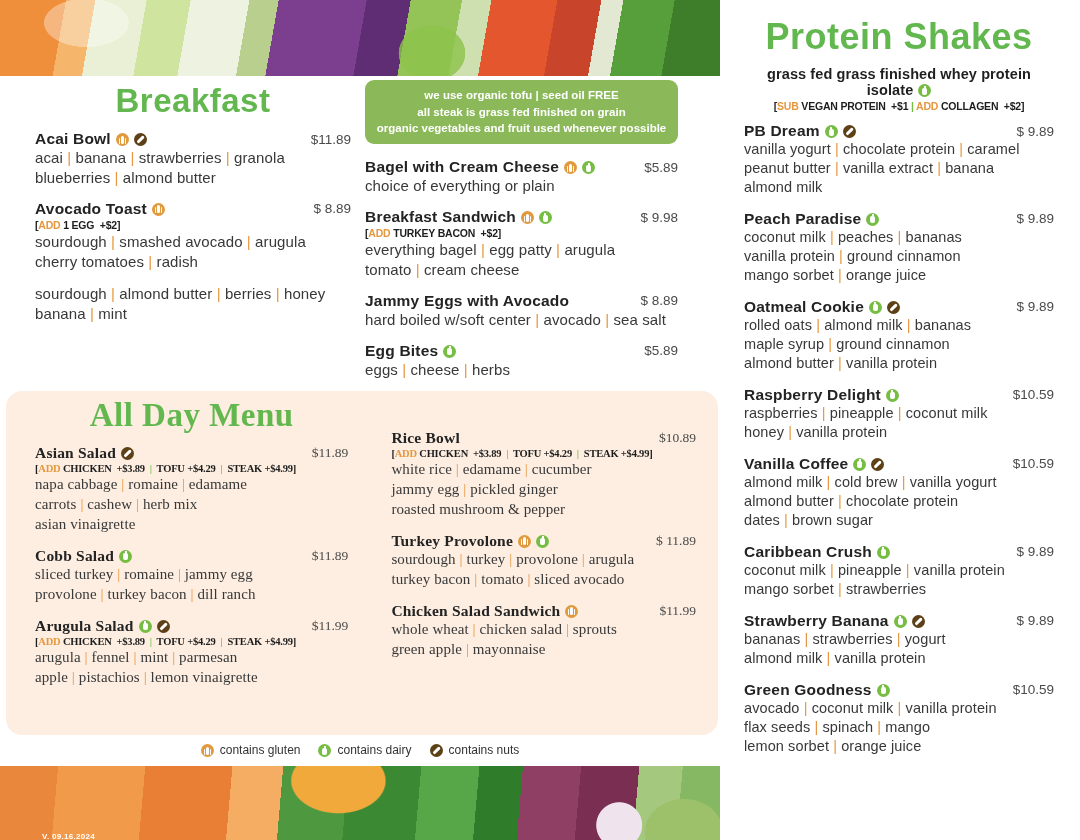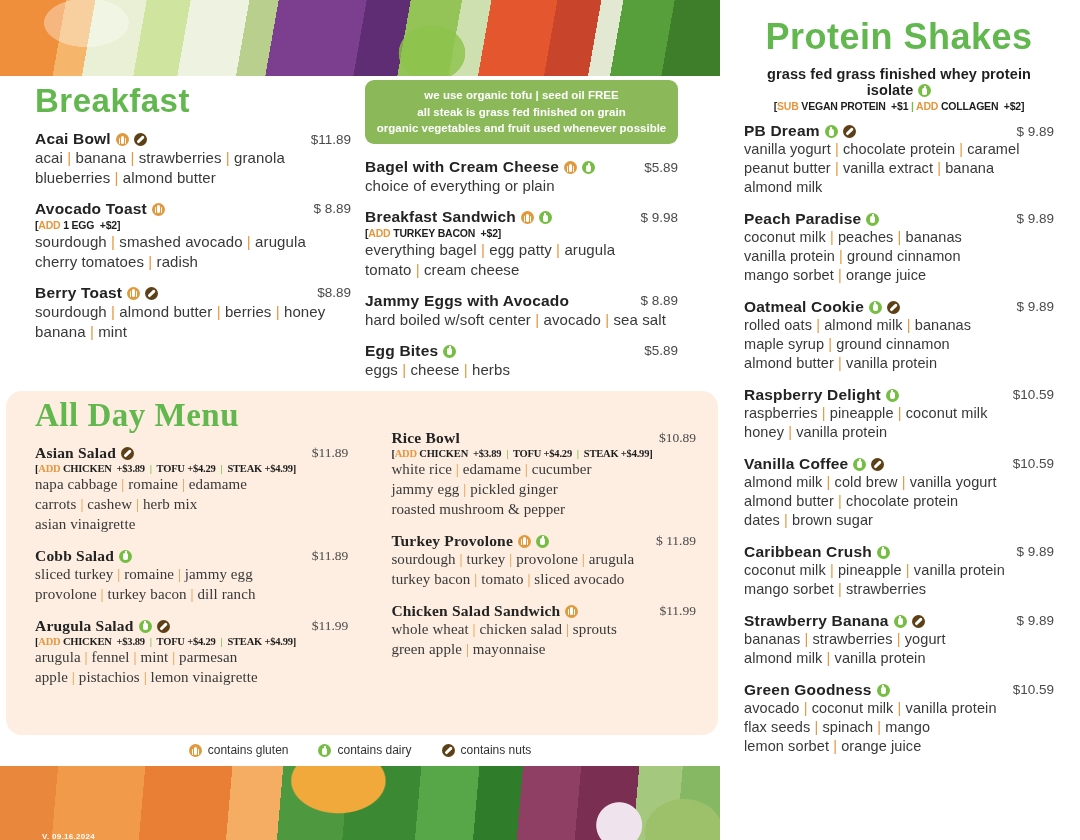--- a/index.html
+++ b/index.html
@@ -26,21 +26,21 @@
       linear-gradient(95deg,#e9873d 0 8%,#f09a4a 8% 20%,#e87f35 20% 32%,#f5ad63 32% 39%,#4e9940 39% 48%,#3b8a33 48% 58%,#57a648 58% 66%,#2f7d2a 66% 72%,#8e3f63 72% 80%,#7a2f52 80% 88%,#a4c97e 88% 94%,#86b864 94% 100%);
   }
   .version { position:absolute; left:42px; top:66px; font-size:8px; font-weight:700; color:#fff; letter-spacing:.3px; }
 
   
   .row { display:flex; }
   .breakfast-row { height:315px; }
   .col-left { width:365px; padding:0 14px 0 35px; }
   .col-mid { width:335px; padding-right:22px; }
 
-  .section-title { font-weight:800; color:#62b84e; font-size:33px; letter-spacing:.5px; margin:6px 0 10px; }
+  .section-title { font-weight:800; color:#62b84e; font-size:33px; letter-spacing:.5px; text-align:center; margin:6px 0 10px; }
 
   
   .banner { background:#8bb95a; border-radius:9px; color:#fff; font-weight:700; font-size:11.5px; line-height:1.45; text-align:center; padding:7px 8px; margin:4px 0 14px; }
 
   
   .item { margin-bottom:12px; }
   .item-head { display:flex; align-items:center; }
   .item-name { font-weight:700; font-size:15.5px; color:#232323; letter-spacing:.2px; }
   .item-price { margin-left:auto; font-size:13.5px; color:#4a4a4a; white-space:pre; }
   .item-addon { font-size:10.5px; font-weight:700; letter-spacing:-.2px; color:#1d1d1d; margin:1px 0 1px; white-space:pre-wrap; }
@@ -59,21 +59,21 @@
   .icon-dairy::after { content:""; position:absolute; left:4px; top:3.5px; width:5px; height:7px; background:#fff; border-radius:2px; }
   .icon-nuts { background:#5e4016; }
   .icon-nuts::after { content:""; position:absolute; left:2px; top:5.2px; width:9px; height:2.6px; background:#fff; border-radius:2px; transform:rotate(-45deg); }
 
   
   .all-day-panel { width:712px; height:352px; margin-left:6px; background:#fdeee1; border-radius:16px;font-family:Liberation Serif, serif; }
   .all-day-panel .col-left { padding-left:29px; }
   .pad-top { padding-top:38px;margin-left:29px; }
 
   
-  .legend { height:32px; display:flex; align-items:center; justify-content:center; gap:30px; }
+  .legend { height:32px; display:flex; align-items:center; justify-content:center; gap:18px; }
   .legend-item { display:flex; align-items:center; gap:6px; }
   .legend .icon { margin-left:0; }
   .legend-label { font-size:12px; color:#333; }
 
   
   .shakes-title { font-weight:800; color:#62b84e; font-size:36px; letter-spacing:.5px; text-align:center; margin-bottom:8px; }
   .shakes-subtitle { text-align:center; font-weight:700; font-size:14.5px; color:#1f1f1f; letter-spacing:.1px; }
   .shakes-subnote { text-align:center; font-size:10.5px; font-weight:700; letter-spacing:-.2px; color:#1d1d1d; margin:2px 0 10px; white-space:pre-wrap; }
   .shakes-items .item { margin-bottom:13px; }
   .shakes-items .item-desc { font-size:14.5px; line-height:1.31; }
@@ -103,25 +103,20 @@
             <div class="item">
               <div class="item-head">
                 <span class="item-name">Avocado Toast</span>
                 <span class="item-icons"><span class="icon icon-gluten"></span></span>
                 <span class="item-price">$ 8.89</span>
               </div>
               <div class="item-addon"><span class="seg-dark">[</span><span class="seg-orange">ADD</span><span class="seg-dark"> 1 EGG  +$2</span><span class="seg-dark">]</span></div>
               <div class="item-desc">sourdough <span class="pipe">|</span> smashed avocado <span class="pipe">|</span> arugula<br>cherry tomatoes <span class="pipe">|</span> radish</div>
             </div>
             <div class="item">
-              <div class="item-head">
-                <span class="item-name">Berry Toast</span>
-                <span class="item-icons"><span class="icon icon-gluten"></span><span class="icon icon-nuts"></span></span>
-                <span class="item-price">$8.89</span>
-              </div>
 
               <div class="item-desc">sourdough <span class="pipe">|</span> almond butter <span class="pipe">|</span> berries <span class="pipe">|</span> honey<br>banana <span class="pipe">|</span> mint</div>
             </div>
           </div>
       </div>
       <div class="col-mid">
         <div class="banner">
           <div>we use organic tofu | seed oil FREE</div>
           <div>all steak is grass fed finished on grain</div>
           <div>organic vegetables and fruit used whenever possible</div>

